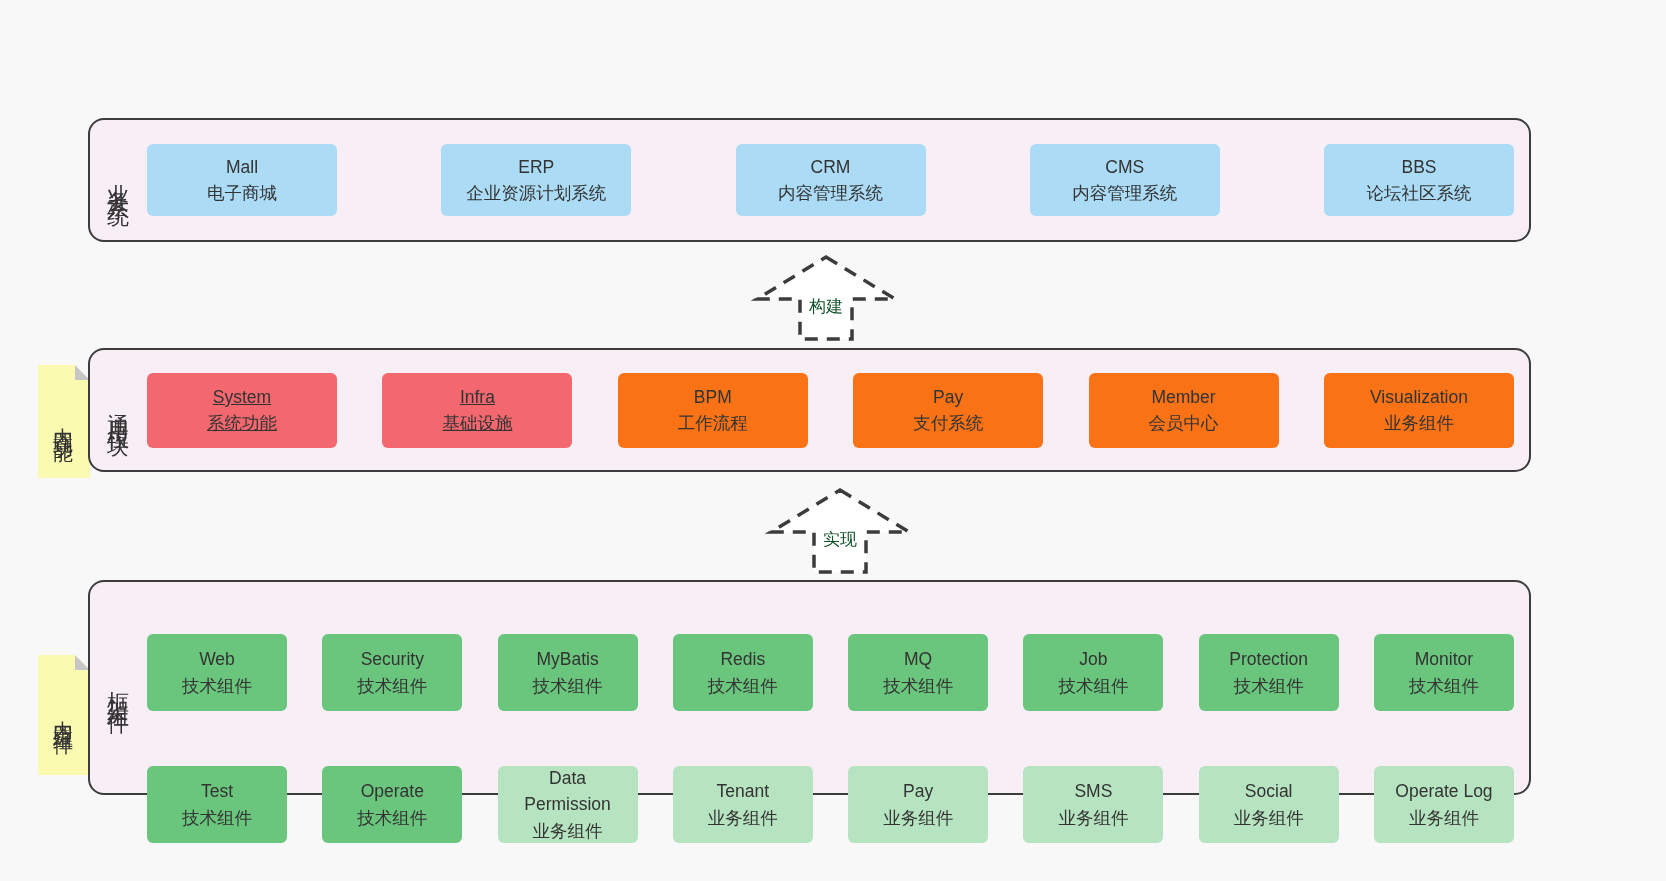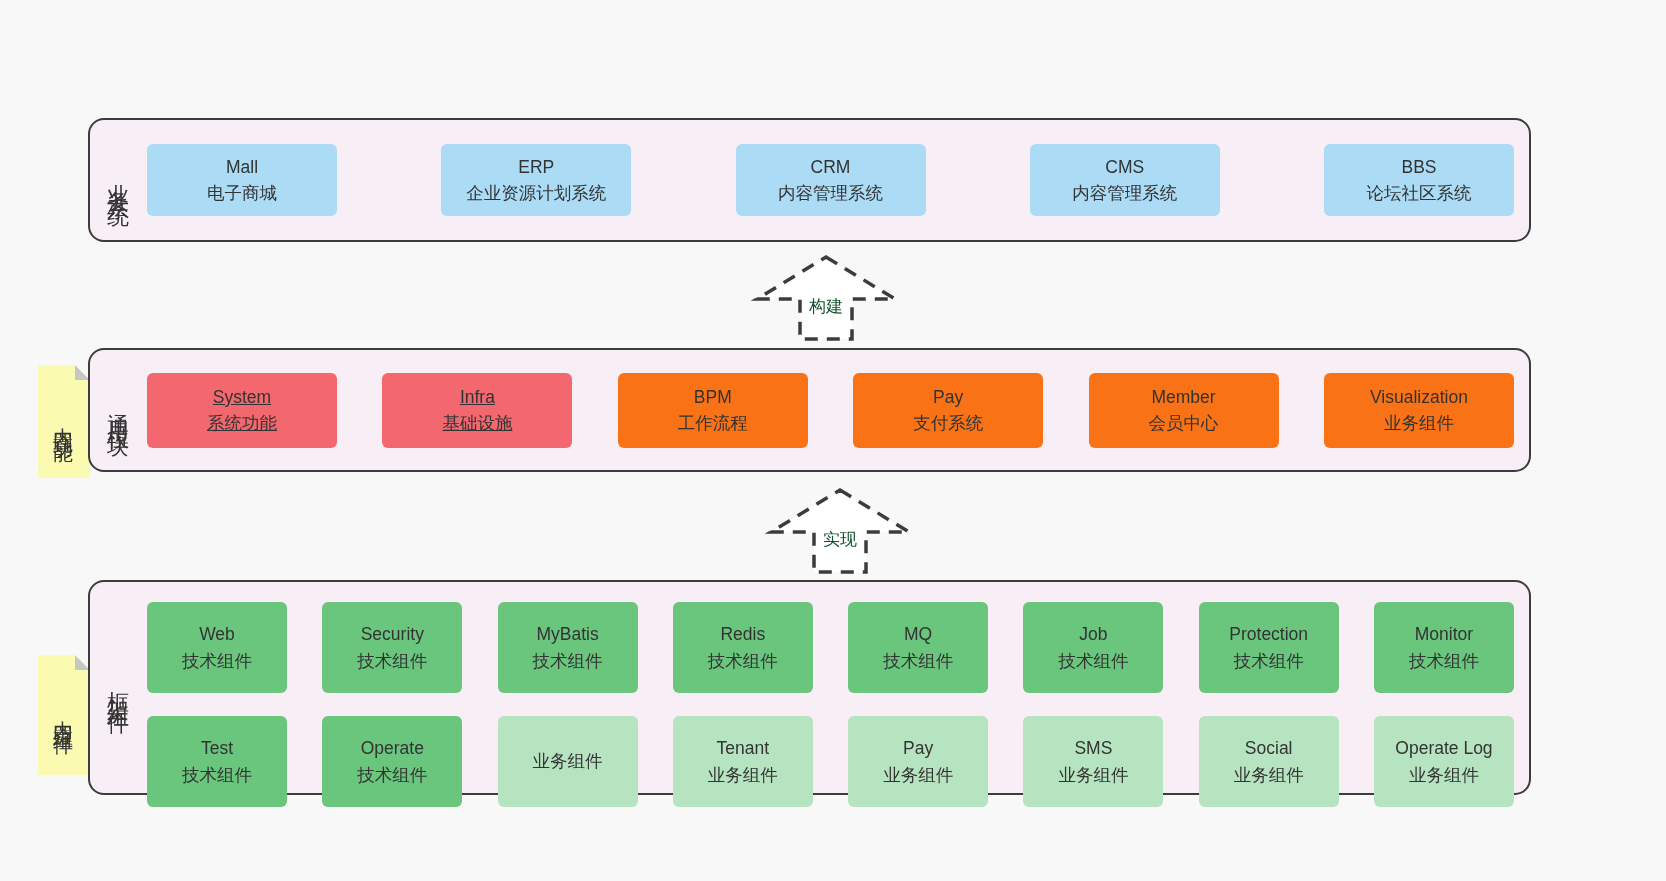--- a/index.html
+++ b/index.html
@@ -23,21 +23,21 @@
     display:flex; align-items:center; justify-content:space-between; }
   .rows-wrap { position:absolute; left:57px; right:15px; top:20px;
     display:flex; flex-direction:column; gap:23px; }
   .rows-wrap .boxes-row { position:static; display:flex; justify-content:space-between; }
 
   .box { border-radius:6px; display:flex; flex-direction:column;
     align-items:center; justify-content:center; text-align:center;
     font-size:17.5px; line-height:1.5; padding:4px 6px; }
   .box-lg { width:190px; height:72px; }
   .layer-modules .box-lg { height:75px; }
-  .box-sm { width:140px; height:91px; }
+  .box-sm { width:140px; height:77px;margin-top:32px; }
 
   .b-blue   { background:#abdbf5; }
   .b-red    { background:#f2686e;text-decoration:underline; }
   .b-pink   { background:#f97316; }
   .b-green  { background:#6ac57d; }
   .b-lgreen { background:#b7e4c0; }
 
   
   .note { position:absolute; width:52px; background:#fafab0; z-index:0;
     display:flex; align-items:center; justify-content:center;
@@ -181,20 +181,21 @@
       <div class="boxes-row">
         <div class="box box-sm b-green">
           <div>Test</div>
           <div>技术组件</div>
         </div>
         <div class="box box-sm b-green">
           <div>Operate</div>
           <div>技术组件</div>
         </div>
         <div class="box box-sm b-lgreen">
+          <div>Data Permission</div>
           <div>业务组件</div>
         </div>
         <div class="box box-sm b-lgreen">
           <div>Tenant</div>
           <div>业务组件</div>
         </div>
         <div class="box box-sm b-lgreen">
           <div>Pay</div>
           <div>业务组件</div>
         </div>

